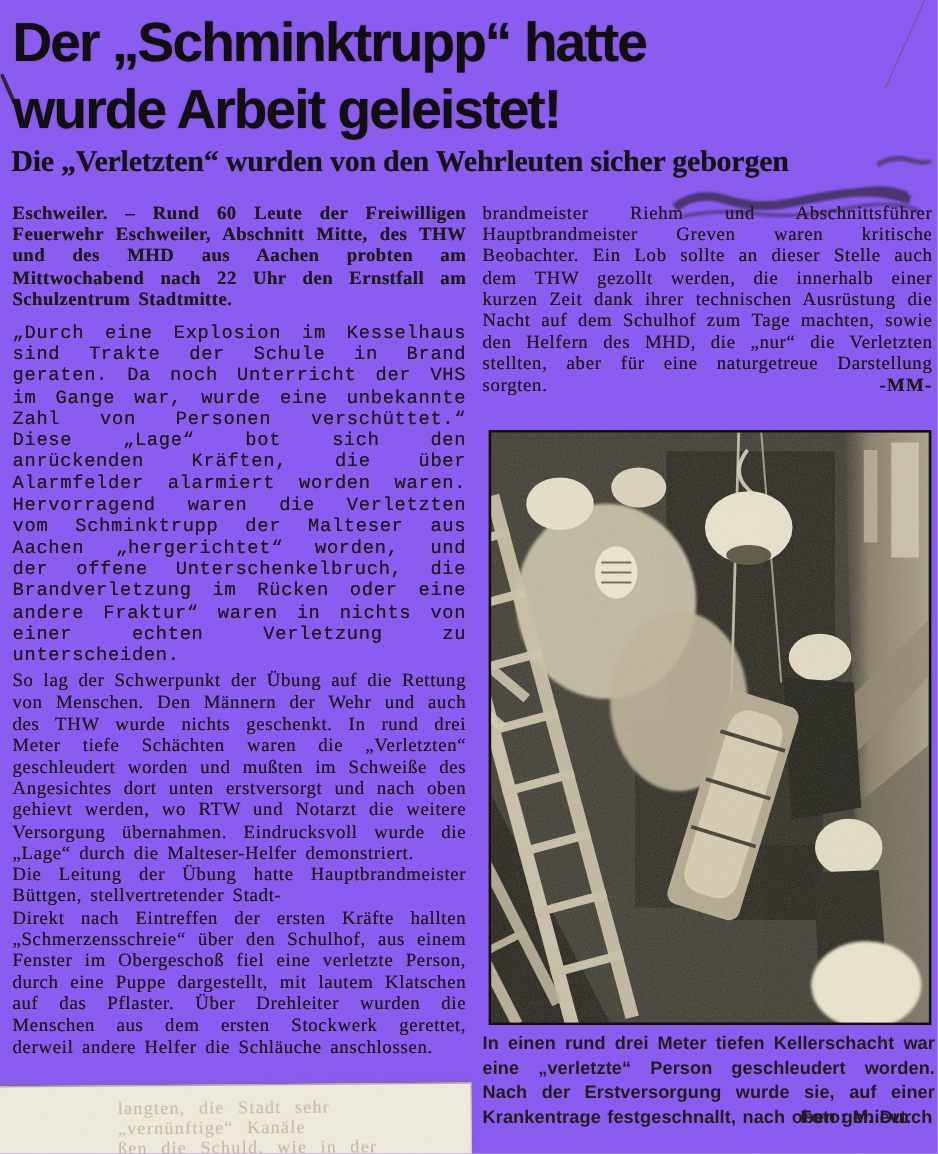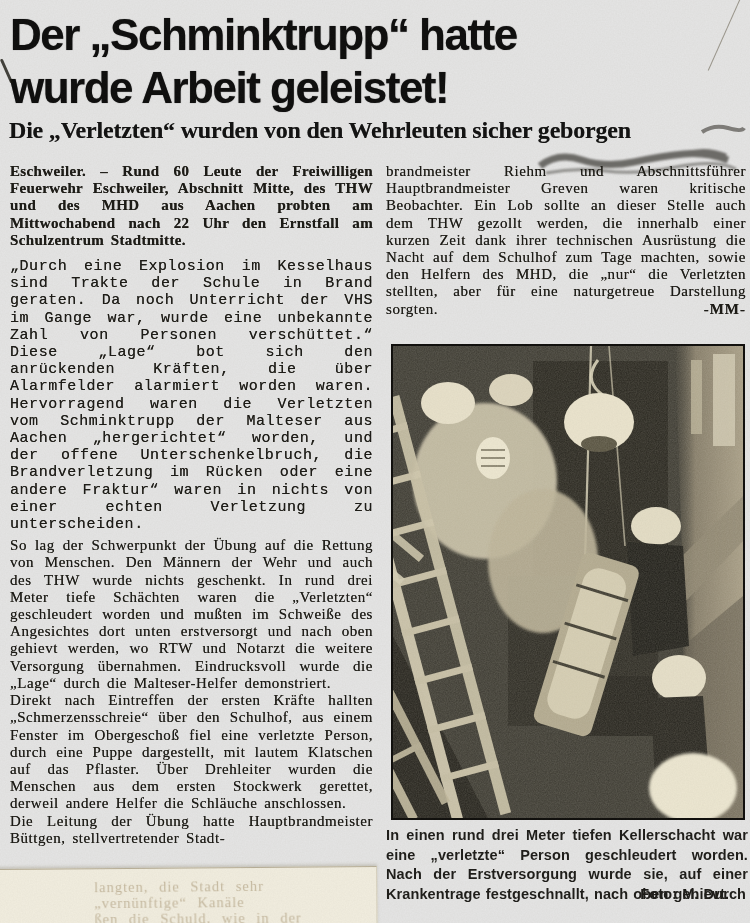--- a/index.html
+++ b/index.html
@@ -1,17 +1,17 @@
 <!DOCTYPE html>
 <html lang="de"><head>
 <meta charset="utf-8">
 <style>
   html,body{margin:0;padding:0;}
   body{width:750px;height:923px;overflow:hidden;background:#d8d2c0;}
-  .page{position:relative;width:750px;height:923px;background:#e5e5e5;overflow:hidden;
+  .page{position:relative;width:750px;height:923px;background:#8b5cf6;overflow:hidden;
         font-family:"Liberation Serif", serif;color:#161513;}
   
   .headline{position:absolute;left:10px;top:8px;width:730px;margin:0;
     font-family:"Liberation Sans", sans-serif;font-weight:700;
     font-size:44px;line-height:53px;letter-spacing:-1.5px;color:#0c0c0c;
     text-shadow:0 0 1px rgba(0,0,0,.55);}
   .subheadline{position:absolute;left:9px;top:116px;width:700px;margin:0;
     font-family:Liberation Serif, serif;font-weight:700;
     font-size:24px;line-height:28px;letter-spacing:-.2px;color:#101010;
     text-shadow:0 0 .6px rgba(0,0,0,.5);}
@@ -73,22 +73,22 @@
     </g>
   </svg>
   <svg class="smudge-dash" viewBox="0 0 46 16">
     <path d="M2,10 q12,-8 26,-4 t16,0" stroke="#2a2822" stroke-width="4" fill="none" opacity="0.55" style="filter:blur(.7px)"></path>
   </svg>
 
   <section class="col col-left">
     <p class="lead">Eschweiler. – Rund 60 Leute der Freiwilligen Feuerwehr Eschweiler, Abschnitt Mitte, des THW und des MHD aus Aachen probten am Mittwochabend nach 22 Uhr den Ernstfall am Schulzentrum Stadtmitte.</p>
     <p class="p-gap-lg">„Durch eine Explosion im Kesselhaus sind Trakte der Schule in Brand geraten. Da noch Unterricht der VHS im Gange war, wurde eine unbekannte Zahl von Personen verschüttet.“ Diese „Lage“ bot sich den anrückenden Kräften, die über Alarmfelder alarmiert worden waren. Hervorragend waren die Verletzten vom Schminktrupp der Malteser aus Aachen „hergerichtet“ worden, und der offene Unterschenkelbruch, die Brandverletzung im Rücken oder eine andere Fraktur“ waren in nichts von einer echten Verletzung zu unterscheiden.</p>
     <p class="p-gap-sm">So lag der Schwerpunkt der Übung auf die Rettung von Menschen. Den Männern der Wehr und auch des THW wurde nichts geschenkt. In rund drei Meter tiefe Schächten waren die „Verletzten“ geschleudert worden und mußten im Schweiße des Angesichtes dort unten erstversorgt und nach oben gehievt werden, wo RTW und Notarzt die weitere Versorgung übernahmen. Eindrucksvoll wurde die „Lage“ durch die Malteser-Helfer demonstriert.</p>
+    <p>Die Leitung der Übung hatte Hauptbrandmeister Büttgen, stellvertretender Stadt-</p>
     <p>Direkt nach Eintreffen der ersten Kräfte hallten „Schmerzensschreie“ über den Schulhof, aus einem Fenster im Obergeschoß fiel eine verletzte Person, durch eine Puppe dargestellt, mit lautem Klatschen auf das Pflaster. Über Drehleiter wurden die Menschen aus dem ersten Stockwerk gerettet, derweil andere Helfer die Schläuche anschlossen.</p>
-    <p>Die Leitung der Übung hatte Hauptbrandmeister Büttgen, stellvertretender Stadt-</p>
   </section>
 
   <section class="col col-right">
     <div class="rp-wrap">
       <p>brandmeister Riehm und Abschnittsführer Hauptbrandmeister Greven waren kritische Beobachter. Ein Lob sollte an dieser Stelle auch dem THW gezollt werden, die innerhalb einer kurzen Zeit dank ihrer technischen Ausrüstung die Nacht auf dem Schulhof zum Tage machten, sowie den Helfern des MHD, die „nur“ die Verletzten stellten, aber für eine naturgetreue Darstellung sorgten.</p>
       <span class="byline">-MM-</span>
     </div>
   </section>
 
   <figure class="photo">

